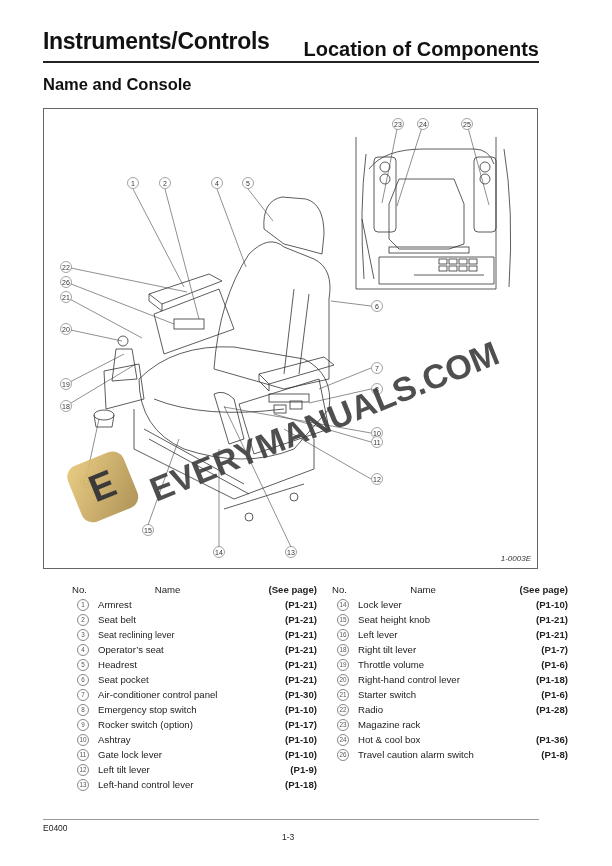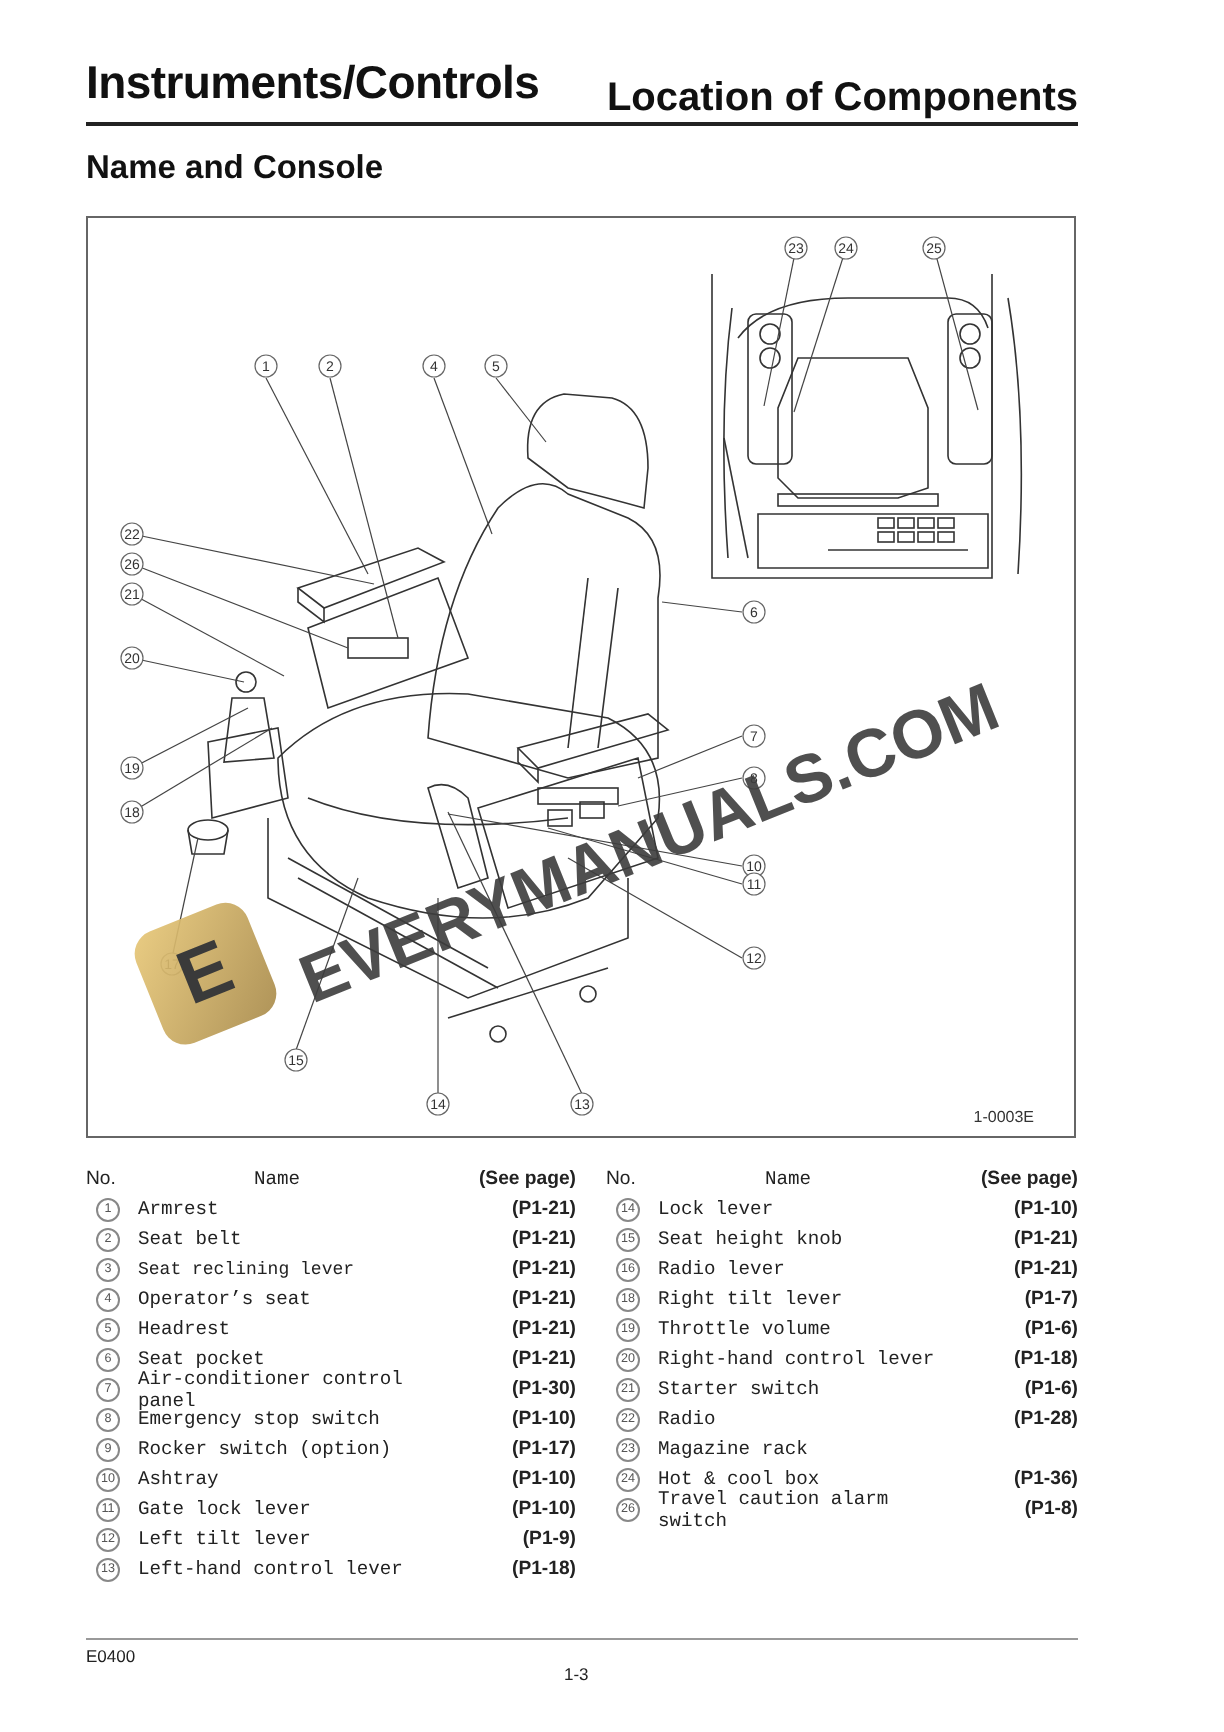--- a/index.html
+++ b/index.html
@@ -5,26 +5,26 @@
   html, body { margin:0; padding:0; background:#ffffff; }
   body { width:612px; height:866px; position:relative; overflow:hidden;
          font-family:"Liberation Sans", sans-serif; color:#111; }
   .abs { position:absolute; }
   .title-main { left:43px; top:28px; font-size:23px; font-weight:bold; letter-spacing:-0.3px; color:#111; }
   .title-sub { right:73px; top:38px; font-size:20px; font-weight:bold; color:#111; }
   .rule-top { left:43px; top:61px; width:496px; height:2px; background:#222; }
   .section-title { left:43px; top:75px; font-size:16.5px; font-weight:bold; color:#111; }
   .figure { left:43px; top:108px; width:495px; height:461px; border:1px solid #666; box-sizing:border-box; background:#fff; }
   .figure svg { position:absolute; left:0; top:0; }
-  .fig-id { right:20px; bottom:5px; font-size:8px; color:#333; }
-  .table { top:582px; width:245px; font-size:9.6px; }
+  .fig-id { right:6px; bottom:5px; font-size:8px; color:#333;font-style:italic; }
+  .table { top:582px; width:245px; font-size:9.6px;margin-left:29px; }
   .table .hdr, .table .row { display:flex; align-items:center; height:15px; }
   .table .no { width:26px; }
   .table .num { display:inline-block; width:10px; height:10px; border:0.8px solid #888; border-radius:50%; font-size:6.3px; line-height:10px; text-align:center; color:#555; margin-left:5px; }
-  .table .name { flex:1; color:#222;font-family:Liberation Mono, monospace; }
+  .table .name { flex:1; color:#222; }
   .table .page { width:60px; text-align:right; color:#222;font-weight:bold; }
   .table .hdr .name { text-align:center; padding-right:20px; }
   .table .hdr .no { color:#222; }
   .rule-bottom { left:43px; top:819px; width:496px; height:1px; background:#999; }
   .footer-code { left:43px; top:823px; font-size:8.5px; color:#222; }
   .footer-page { left:282px; top:832px; font-size:8.5px; color:#222; }
   .callout { font-size:7px; }
   .watermark-text { font-family:"Liberation Sans", sans-serif; font-weight:bold; }
 </style>
 </head>
@@ -282,21 +282,21 @@
       <span class="name">Lock lever</span>
       <span class="page">(P1-10)</span>
     </div>
   <div class="row">
       <span class="no"><span class="num">15</span></span>
       <span class="name">Seat height knob</span>
       <span class="page">(P1-21)</span>
     </div>
   <div class="row">
       <span class="no"><span class="num">16</span></span>
-      <span class="name">Radio lever</span>
+      <span class="name">Left lever</span>
       <span class="page">(P1-21)</span>
     </div>
   <div class="row">
       <span class="no"><span class="num">18</span></span>
       <span class="name">Right tilt lever</span>
       <span class="page">(P1-7)</span>
     </div>
   <div class="row">
       <span class="no"><span class="num">19</span></span>
       <span class="name">Throttle volume</span>

